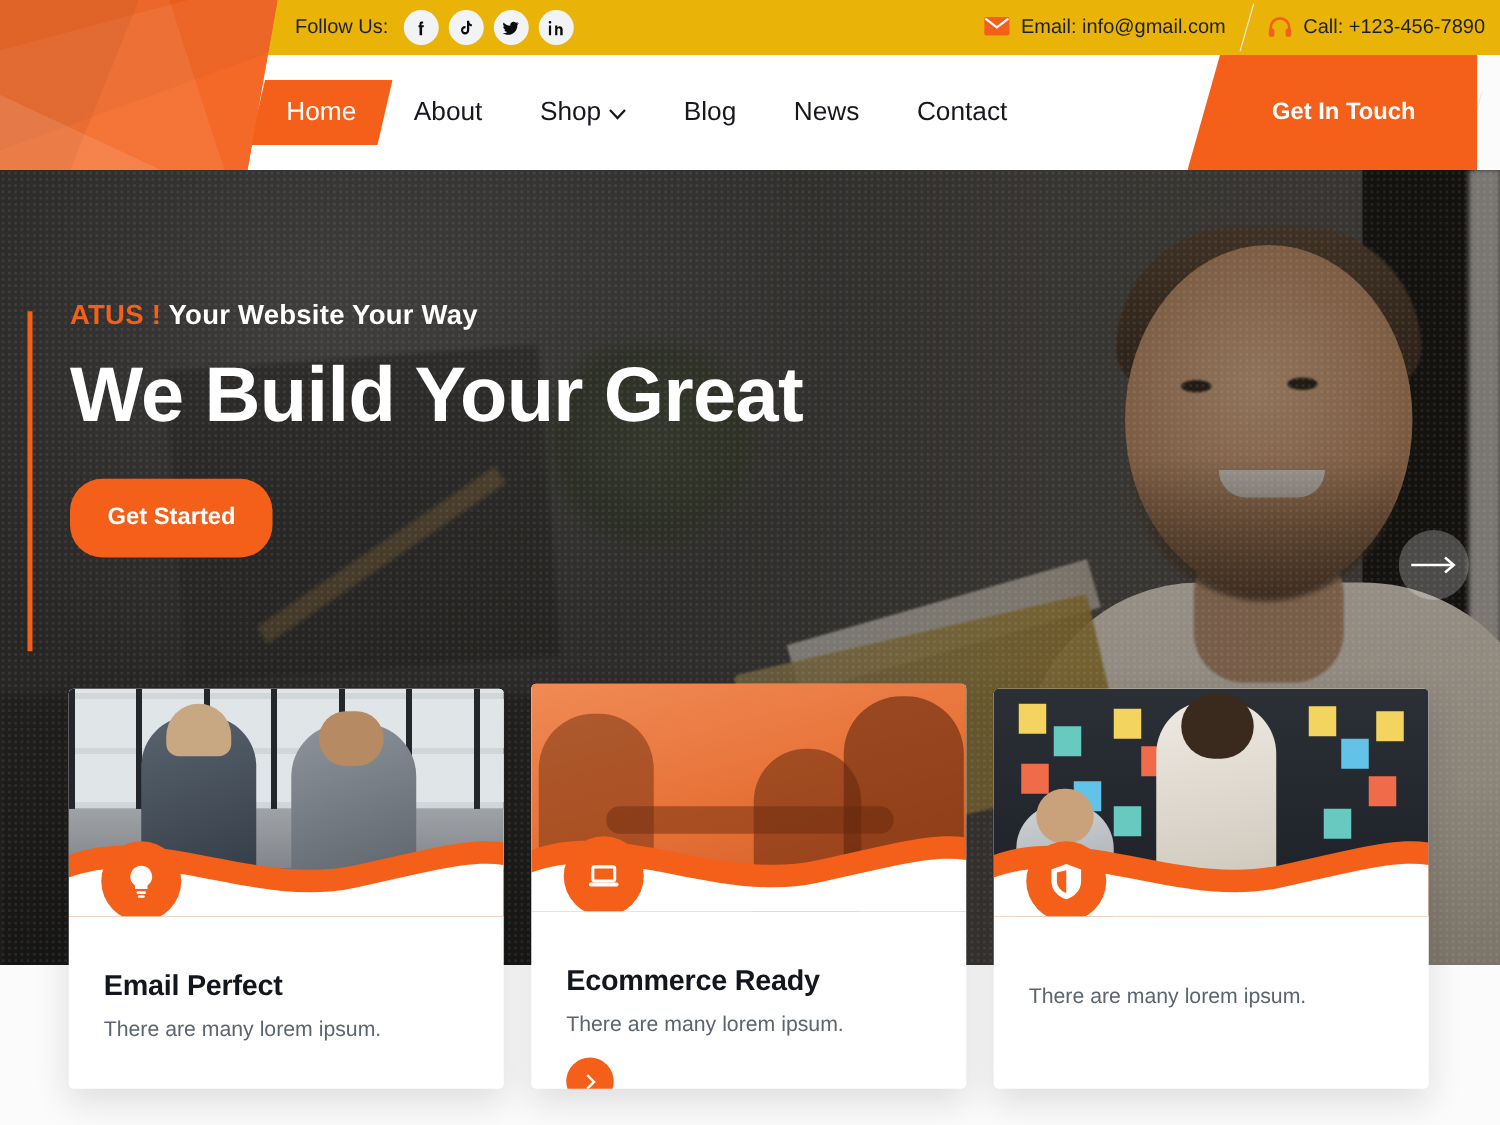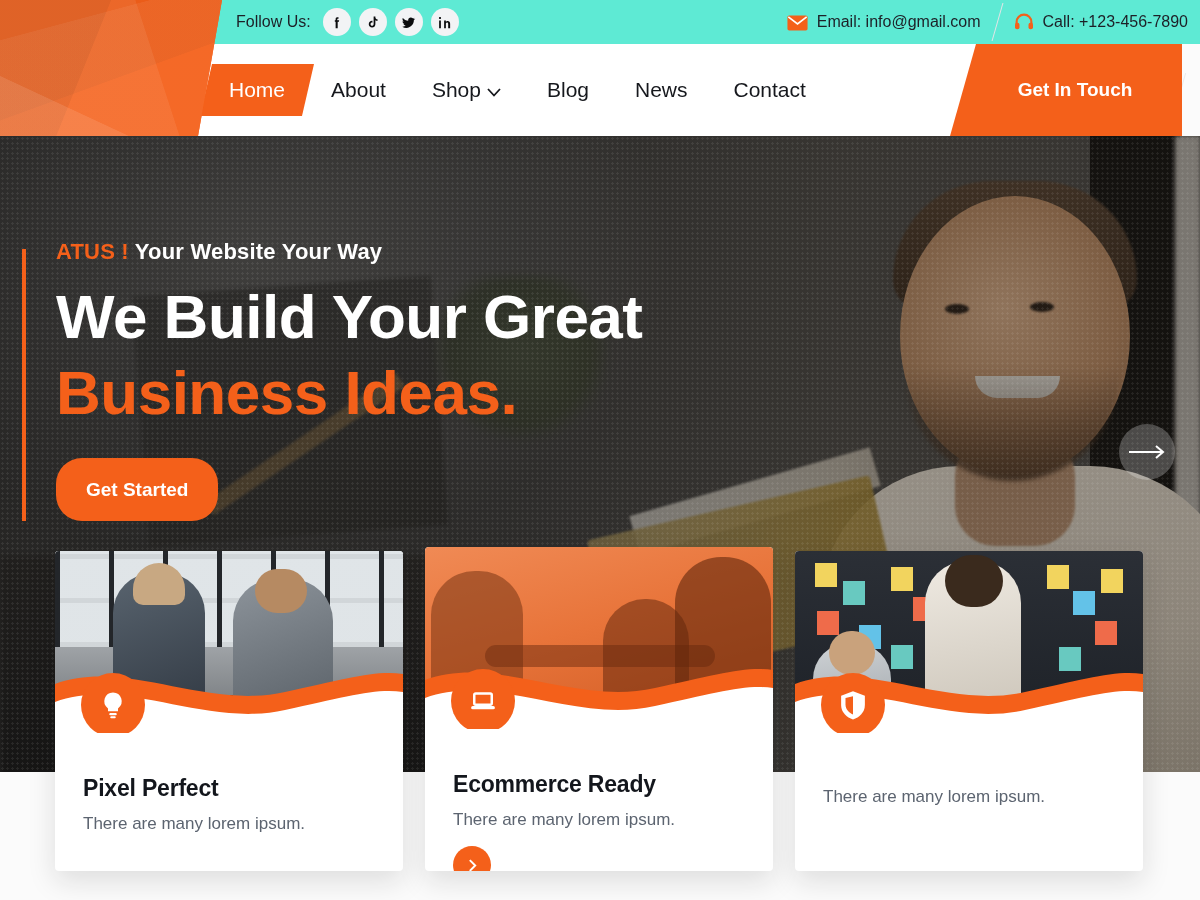--- a/index.html
+++ b/index.html
@@ -46,32 +46,32 @@
   }
   .logo-mark .dot {
     position:absolute; left:30px; top:28px; width:14px; height:14px;
     background:#f4601a; border-radius:50%;
   }
   .logo-text { color:#fff; font-size:31px; font-weight:700; letter-spacing:.5px; }
 
   
   .topbar {
     position:absolute; top:0; left:198px; width:1002px; height:44px;
-    background:#5eead4; display:flex; align-items:center; z-index:2;
+    background:#eab308; display:flex; align-items:center; z-index:2;
   }
   .topbar-inner { display:flex; align-items:center; width:100%; padding-left:38px; padding-right:12px; }
   .follow-label { font-size:16px; color:#1d2027; margin-right:12px; }
   .socials { display:flex; align-items:center; gap:8px; }
   .soc {
     width:28px; height:28px; border-radius:50%; background:#f2f3f5;
     display:flex; align-items:center; justify-content:center; color:#101114;
   }
   .soc svg { display:block; }
   .topbar-spacer { flex:1; }
-  .contact-item { display:flex; align-items:flex-end; gap:9px; font-size:16px; color:#1d2027; white-space:nowrap; }
+  .contact-item { display:flex; align-items:flex-start; gap:9px; font-size:16px; color:#1d2027; white-space:nowrap; }
   .contact-sep { width:1px; height:38px; background:#e3e4e6; transform:skewX(-16deg); margin:0 16px; }
 
   
   .navbar {
     position:absolute; top:44px; left:180px; width:1002px; height:92px;
     background:#ffffff; z-index:1;
   }
   .nav-inner { position:relative; height:92px; display:flex; align-items:center; padding-left:26px; }
   .nav-list { display:flex; align-items:center; gap:0; list-style:none; }
   .nav-item {
@@ -280,21 +280,20 @@
     <div class="hero-dots"></div>
 
     <div class="hero-content">
       <div class="hero-accent"></div>
       <div class="hero-eyebrow">
         <span class="brand">ATUS !</span>
         <span>Your Website Your Way</span>
       </div>
       <h1 class="hero-h1">
         <span>We Build Your Great</span>
-        <span class="accent">Business Ideas.</span>
       </h1>
       <button class="hero-btn">Get Started</button>
     </div>
 
     <div class="hero-next">
       <svg width="40" height="14" viewBox="0 0 40 14">
         <line x1="2" y1="7" x2="36" y2="7" stroke="#ffffff" stroke-width="2"></line>
         <polyline points="29,1 36,7 29,13" fill="none" stroke="#ffffff" stroke-width="2"></polyline>
       </svg>
     </div>
@@ -432,21 +431,21 @@
         </svg>
         <div class="card-icon">
           <svg width="30" height="30" viewBox="0 0 24 24" fill="#ffffff">
             <path d="M12 2a7 7 0 0 0-4 12.7V17h8v-2.3A7 7 0 0 0 12 2z"></path>
             <rect x="9" y="18.4" width="6" height="1.8" rx=".9"></rect>
             <rect x="9.8" y="21" width="4.4" height="1.6" rx=".8"></rect>
           </svg>
         </div>
       </div>
       <div class="card-body">
-        <div class="card-title">Pixel Perfect</div>
+        <div class="card-title">Email Perfect</div>
         <div class="card-desc">There are many lorem ipsum.</div>
       </div>
     </div>
 
     <div class="card card-2">
       <div class="card-media">
         <div class="photo ph-2">
           <div class="fig-l"></div>
             <div class="arm"></div>
           <div class="fig-m"></div>

